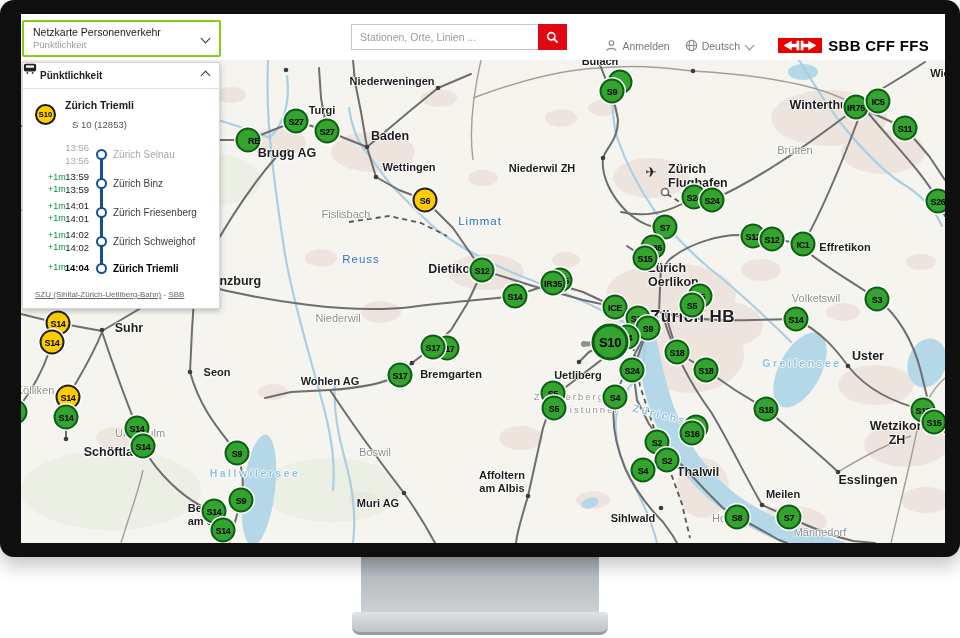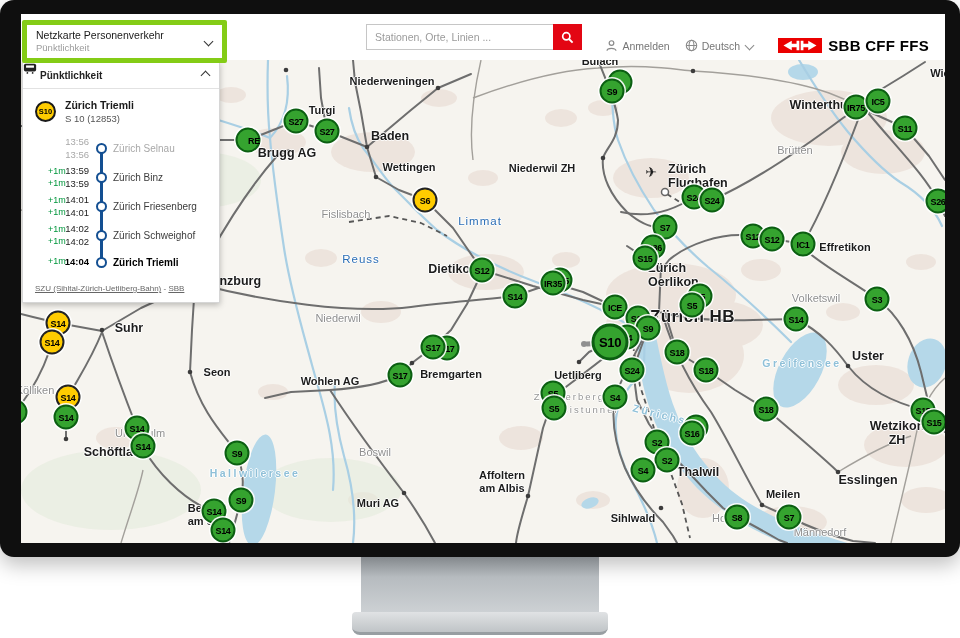--- a/index.html
+++ b/index.html
@@ -4,28 +4,28 @@
 <style>
   html,body{margin:0;padding:0;background:#fff;font-family:"Liberation Sans",sans-serif;}
   .monitor{position:relative;width:960px;height:638px;margin:0 auto;}
   .bezel{position:absolute;left:0;top:0;width:960px;height:557px;background:#0f0f0f;border-radius:14px;box-shadow:0 8px 20px rgba(0,0,0,.25);}
   .screen{position:absolute;left:21px;top:14px;width:924px;height:529px;background:#fff;overflow:hidden;}
   .stand-neck{position:absolute;left:361px;top:557px;width:238px;height:57px;background:linear-gradient(180deg,#83888c 0%,#b6bbbf 35%,#ced2d5 100%);}
   .stand-base{position:absolute;left:352px;top:612px;width:256px;height:20px;border-radius:4px 4px 8px 8px;background:linear-gradient(180deg,#e0e2e4,#c0c4c7);border-bottom:3px solid #989ea2;}
 
   
   .app-header{position:relative;height:46px;background:#fff;z-index:30;}
-  .layer-select{position:absolute;left:1px;top:6px;width:195px;height:33px;border:5px solid #84cc16;border-radius:2px;background:#fff;display:flex;align-items:center;cursor:pointer;}
+  .layer-select{position:absolute;left:1px;top:6px;width:195px;height:33px;border:2px solid #84cc16;border-radius:2px;background:#fff;display:flex;align-items:center;cursor:pointer;}
   .layer-select .txt{padding-left:9px;line-height:1.25;}
   .ls-title{font-size:10.5px;color:#1a1a1a;}
   .ls-sub{font-size:9.5px;color:#9c9c9c;}
   .chev{display:inline-block;width:6px;height:6px;border-right:1.4px solid #333;border-bottom:1.4px solid #333;transform:rotate(45deg);}
   .chev.up{transform:rotate(-135deg);}
   .ls-chev{position:absolute;right:10px;top:13px;}
-  .search{position:absolute;left:329px;top:10px;width:216px;height:26px;display:flex;padding-left:16px;}
+  .search{position:absolute;left:314px;top:10px;width:216px;height:26px;display:flex;padding-left:16px;}
   .search input{flex:1;border:1px solid #c6c6c6;border-right:none;font-size:10.5px;padding:0 8px;color:#444;outline:none;font-family:"Liberation Sans",sans-serif;}
   .search input::placeholder{color:#9b9b9b;}
   .search-btn{width:29px;border:none;background:#e30613;display:flex;align-items:center;justify-content:center;cursor:pointer;}
   .hdr-right{position:absolute;right:16px;top:0;height:63px;display:flex;align-items:center;gap:15px;}
   .hdr-link{display:flex;align-items:center;gap:4px;color:#767676;font-size:10.5px;cursor:pointer;}
   .sbb-logo{display:flex;align-items:center;gap:6px;margin-left:10px;cursor:pointer;}
   .sbb-flag{width:44px;height:15px;background:#eb0000;display:flex;align-items:center;justify-content:center;}
   .sbb-word{font-size:15px;font-weight:700;color:#000;letter-spacing:.3px;}
 
   
@@ -48,21 +48,21 @@
   .badge.yellow{background:#ffcc00;border:2.5px solid #232323;}
   .badge.sel{width:37px;height:37px;font-size:13px;border-width:3px;z-index:5;}
 
   
   .panel{position:absolute;left:1px;top:2px;width:196px;background:#fff;border:1px solid #d6d6d6;box-shadow:0 2px 6px rgba(0,0,0,.25);z-index:20;}
   .panel-head{display:flex;align-items:center;height:25px;padding:0 10px;border-bottom:1px solid #e2e2e2;}
   .panel-title{font-size:10px;font-weight:700;color:#222;margin-left:7px;flex:1;}
   .route-head{display:flex;align-items:center;gap:9px;padding:10px 12px 6px 12px;}
   .route-badge{width:21px;height:21px;border-radius:50%;background:#ffcc00;border:2px solid #1a1a1a;display:flex;align-items:center;justify-content:center;font-size:7.5px;font-weight:700;color:#000;box-sizing:border-box;}
   .route-name{font-size:10.5px;font-weight:700;color:#1a1a1a;}
-  .route-num{font-size:9.5px;color:#555;margin-top:2px;}
+  .route-num{font-size:9.5px;color:#555;margin-top:8px;text-align:center;}
   .stops{position:relative;padding:4px 0 2px 0;}
   .tline{position:absolute;left:77px;top:15px;bottom:17px;width:3px;background:#134f92;border-radius:2px;}
   .srow{display:flex;align-items:center;min-height:24px;position:relative;}
   .srow.multi{min-height:29px;}
   .sdelay{width:32px;padding-left:25px;font-size:9px;color:#00963c;line-height:1.3;box-sizing:border-box;}
   .stimes{width:34px;text-align:right;font-size:9.5px;color:#222;line-height:1.3;}
   .snode{width:24px;display:flex;align-items:center;justify-content:center;position:relative;}
   .ncirc{width:7px;height:7px;border-radius:50%;background:#fff;border:2px solid #134f92;z-index:2;}
   .sname{font-size:10px;color:#3c3c3c;}
   .srow.muted .stimes,.srow.muted .sname{color:#a8a8a8;}

